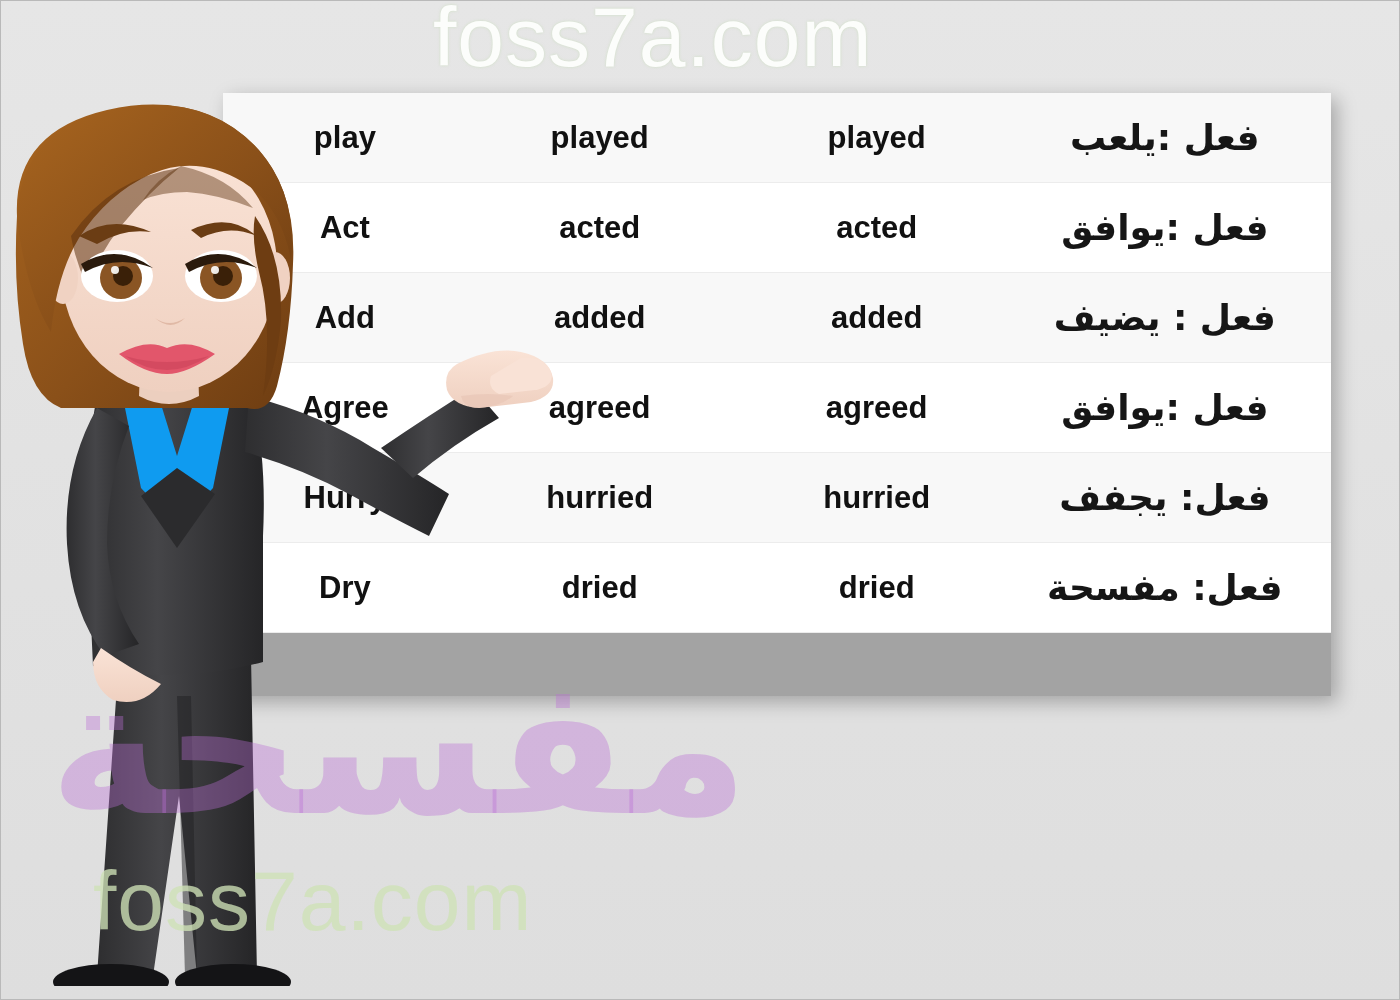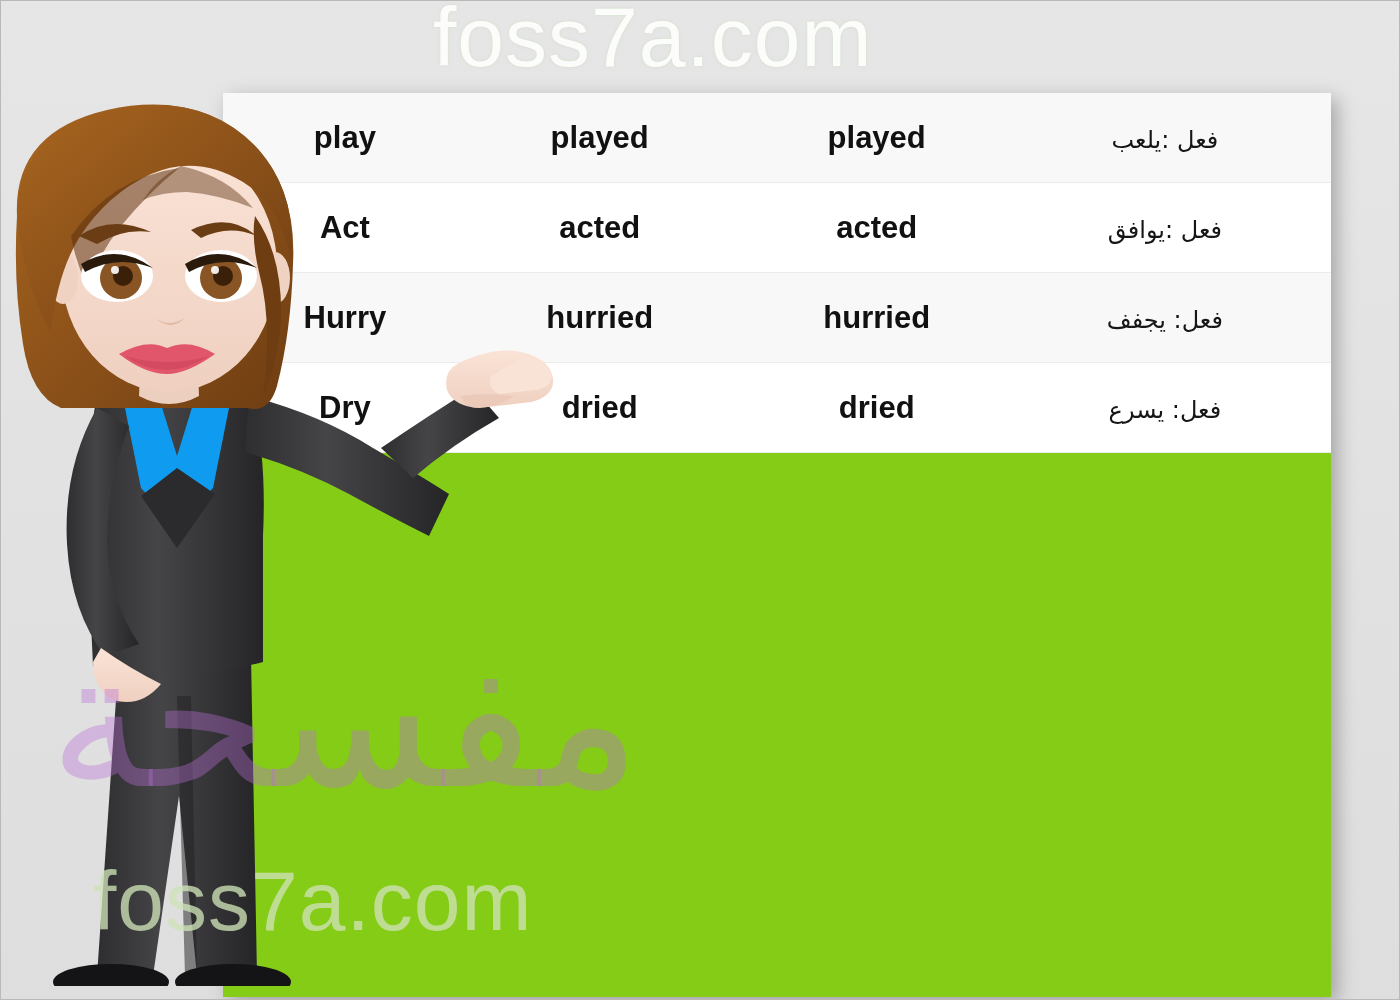--- a/index.html
+++ b/index.html
@@ -31,22 +31,22 @@
     inset: 0;
     background: linear-gradient(180deg, #e6e6e6 0%, #e2e2e2 45%, #dedede 100%);
   }
 
   
   #table-card {
     position: absolute;
     left: 222px;
     top: 92px;
     width: 1108px;
-    height: 904px;
-    background: #84cc16;
+    height: 603px;
+    background: #a3a3a3;
     box-shadow: 6px 6px 18px rgba(0,0,0,0.28);
     overflow: hidden;
   }
 
   
   #clipped-header {
     position: absolute;
     left: 222px;
     top: 86px;
     width: 1108px;
@@ -90,22 +90,22 @@
 
   td.col-base     { width: 22%; }
   td.col-past     { width: 24%; }
   td.col-pp       { width: 26%; }
   td.col-arabic   { width: 28%; }
 
   td.col-arabic .ar {
     direction: rtl;
     unicode-bidi: isolate;
     font-family: "DejaVu Sans", "Liberation Sans", sans-serif;
-    font-size: 24px;
-    font-weight: normal;
+    font-size: 36px;
+    font-weight: bold;
     color: #161616;
     display: inline-block;
     padding-right: 22px;
   }
 
   
   .wm {
     position: absolute;
     pointer-events: none;
     user-select: none;
@@ -124,25 +124,25 @@
   #wm-bottom {
     left: 92px;
     top: 852px;
     font-size: 84px;
     color: rgba(206,226,182,0.78);
     letter-spacing: 1px;
     z-index: 30;
   }
   #wm-arabic {
     left: 48px;
-    top: 625px;
+    top: 652px;
     font-size: 190px;
     line-height: 190px;
     font-family: "DejaVu Sans", sans-serif;
-    font-weight: normal;
+    font-weight: bold;
     color: rgba(186,110,212,0.38);
     direction: rtl;
     z-index: 29;
   }
 
   
   #character {
     position: absolute;
     left: 0px;
     top: 95px;
@@ -181,30 +181,42 @@
             <td class="col-pp">played</td>
             <td class="col-arabic"><span class="ar">فعل :يلعب</span></td>
           </tr>
           <tr>
             <td class="col-base">Act</td>
             <td class="col-past">acted</td>
             <td class="col-pp">acted</td>
             <td class="col-arabic"><span class="ar">فعل :يوافق</span></td>
           </tr>
           <tr>
+            <td class="col-base">Add</td>
+            <td class="col-past">added</td>
+            <td class="col-pp">added</td>
+            <td class="col-arabic"><span class="ar">فعل : يضيف</span></td>
+          </tr>
+          <tr>
+            <td class="col-base">Agree</td>
+            <td class="col-past">agreed</td>
+            <td class="col-pp">agreed</td>
+            <td class="col-arabic"><span class="ar">فعل :يوافق</span></td>
+          </tr>
+          <tr>
             <td class="col-base">Hurry</td>
             <td class="col-past">hurried</td>
             <td class="col-pp">hurried</td>
             <td class="col-arabic"><span class="ar">فعل: يجفف</span></td>
           </tr>
           <tr>
             <td class="col-base">Dry</td>
             <td class="col-past">dried</td>
             <td class="col-pp">dried</td>
-            <td class="col-arabic"><span class="ar">فعل: يسرع</span></td>
+            <td class="col-arabic"><span class="ar">فعل: مفسحة</span></td>
           </tr>
         </tbody>
     </table>
   </div>
 
   <div id="character">
     <svg viewBox="0 0 560 890" width="560" height="890" xmlns="http://www.w3.org/2000/svg">
       <defs>
         <linearGradient id="hairG" x1="0" y1="0" x2="1" y2="1">
           <stop offset="0%" stop-color="#a8651f"></stop>

